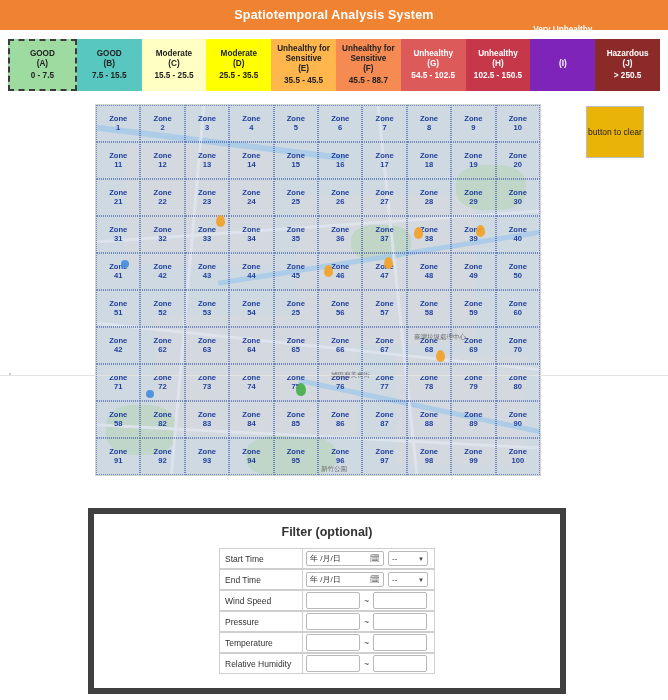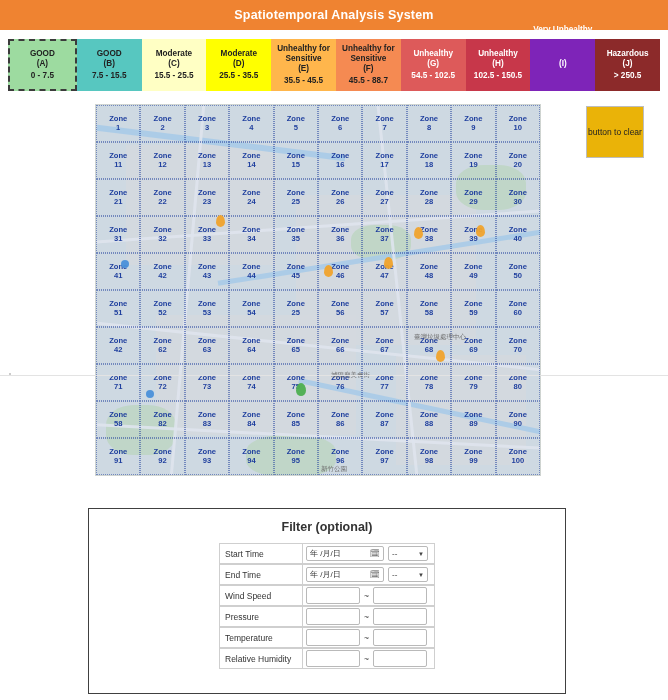--- a/index.html
+++ b/index.html
@@ -163,21 +163,21 @@
     white-space: nowrap;
   }
 
   
   .filter-panel {
     position: absolute;
     left: 88px;
     top: 508px;
     width: 478px;
     height: 186px;
-    border: 1px solid #404040;
+    border: 6px solid #404040;
     background: #ffffff;
     box-sizing: border-box;
   }
   .filter-title {
     text-align: center;
     font-size: 12.5px;
     font-weight: bold;
     color: #333;
     margin-top: 11px;
     margin-bottom: 9px;

